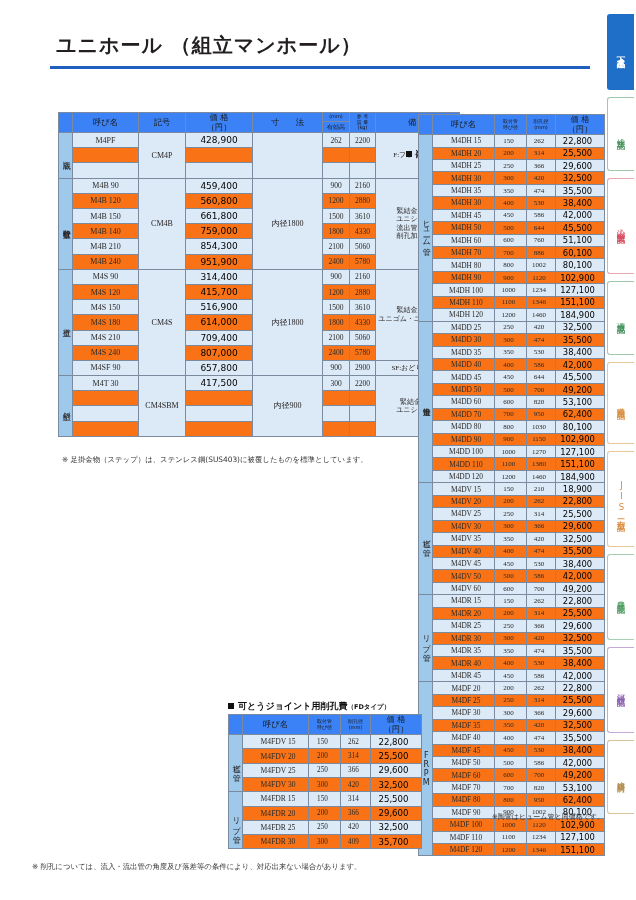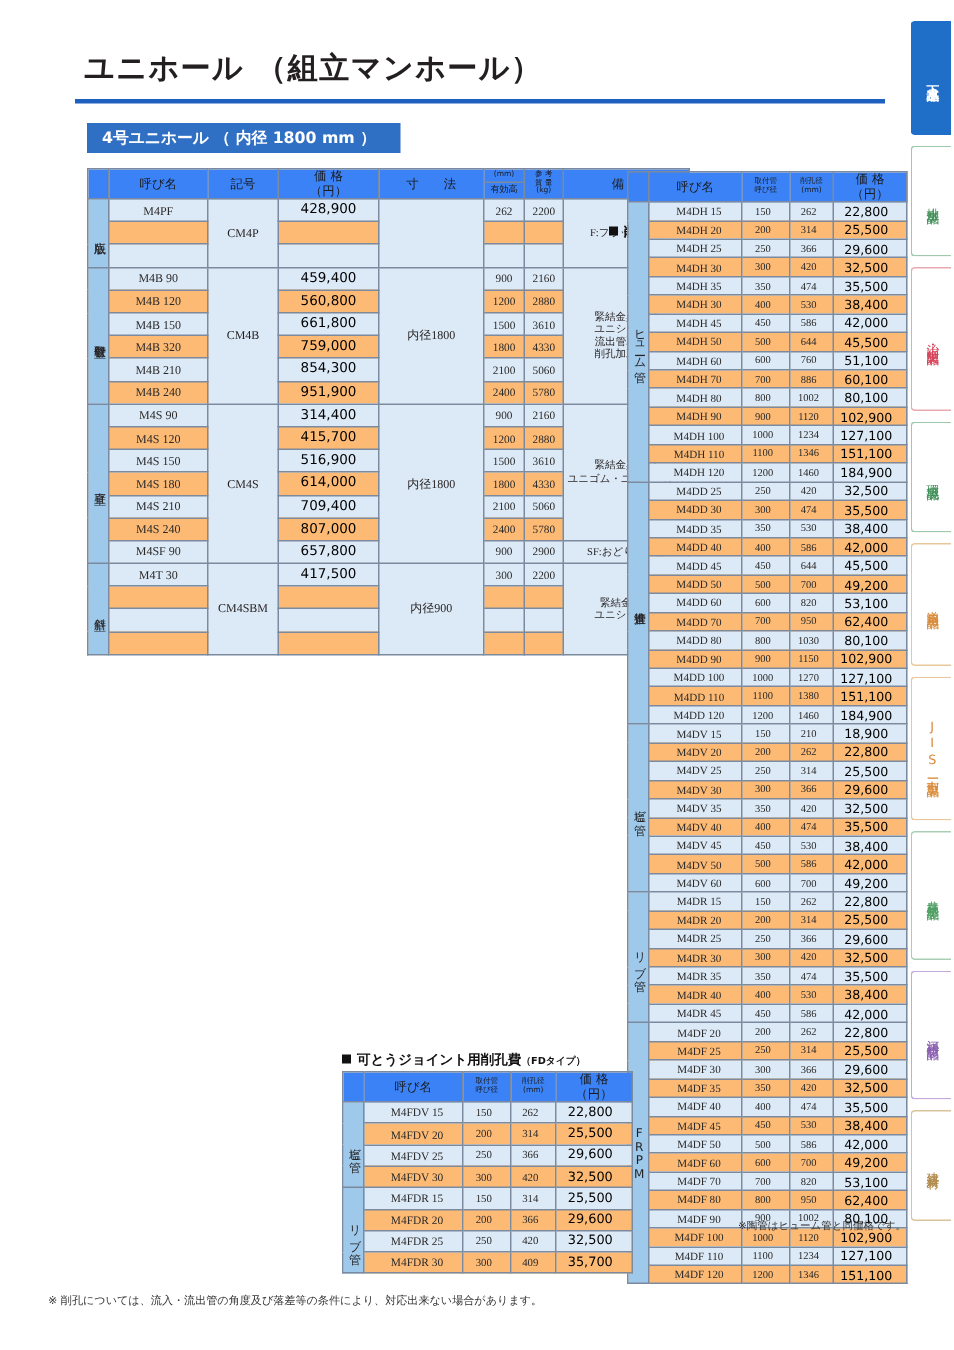--- a/index.html
+++ b/index.html
@@ -61,21 +61,21 @@
     letter-spacing:0px;
     width:13px;
   }
   .sideband span{
     display:block;
     writing-mode:vertical-rl;
     text-orientation:upright;
     margin:0 auto;
   }
   .rowA{background:#dce9f6;}
-  .rowB{background:#fdba74;}
+  .rowB{background:#f97316;}
   .nm{text-align:left;padding-left:6px;font-size:8px;color:#2a2a2a;}
   .num{text-align:right;padding-right:5px;font-size:7.5px;color:#2a2a2a;}
   .price{
     text-align:right;padding-right:6px;
     font-size:9px;font-weight:bold;
     font-family:"DejaVu Sans","Liberation Sans",sans-serif;
     color:#000;
   }
   .note{text-align:left;padding-left:4px;font-size:7px;line-height:1.2;white-space:normal;}
   .ctr{text-align:center;font-size:8px;margin-left:28px;}
@@ -161,21 +161,20 @@
   .t-pur{color:#8a5fb0;border-color:#c3aad8;}
   .t-brn{color:#b08a4a;border-color:#d8c39a;}
 </style>
 </head>
 <body>
 
 <div class="page">
 
   <div class="title">ユニホール （組立マンホール）</div>
   <div class="title-rule"></div>
-  <div class="subtitle-bar">4号ユニホール （ 内径 1800 mm ）</div>
 
   <table class="tbl" id="left-table">
     <colgroup>
       <col style="width:13px">
         <col style="width:66px">
         <col style="width:47px">
       <col style="width:67px">
         <col style="width:70px">
         <col style="width:27px">
       <col style="width:26px">
@@ -253,21 +252,21 @@
           <td class="num">1200</td>
           <td class="num">2880</td>
         </tr>
         <tr class="rowA">
           <td class="nm">M4B 150</td>
           <td class="price">661,800</td>
           <td class="num">1500</td>
           <td class="num">3610</td>
         </tr>
         <tr class="rowB">
-          <td class="nm">M4B 320</td>
+          <td class="nm">M4B 140</td>
           <td class="price">759,000</td>
           <td class="num">1800</td>
           <td class="num">4330</td>
         </tr>
         <tr class="rowA">
           <td class="nm">M4B 210</td>
           <td class="price">854,300</td>
           <td class="num">2100</td>
           <td class="num">5060</td>
         </tr>
@@ -361,20 +360,21 @@
         <tr class="rowB">
           <td class="nm"></td>
           <td class="price"></td>
           <td class="num"></td>
           <td class="num"></td>
         </tr>
       </tbody>
   </table>
 
   <div class="fn" id="left-note">
+    <div>※ 足掛金物（ステップ）は、ステンレス鋼(SUS403)に被覆したものを標準としています。</div>
   </div>
 
   <div class="cap" id="cap-right">
     <span class="sq"></span><span>削孔費</span>
   </div>
 
   <table class="tbl" id="right-table">
     <colgroup>
       <col style="width:13px">
         <col style="width:62px">

